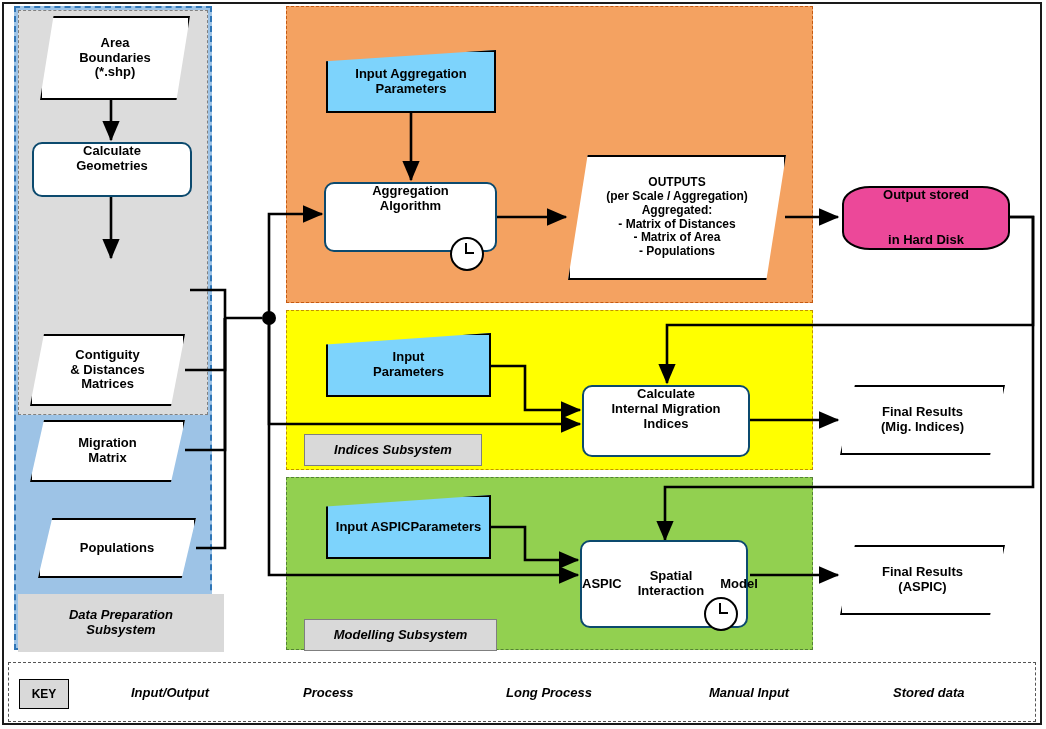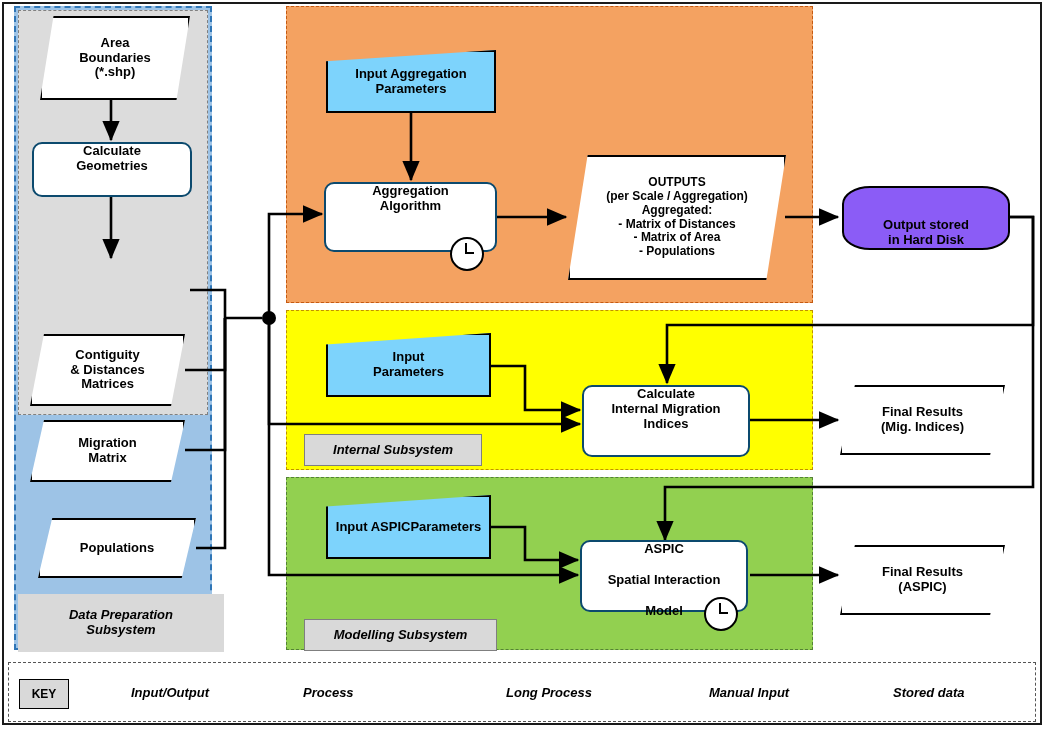--- a/index.html
+++ b/index.html
@@ -12,22 +12,22 @@
   .txt{font-size:13px;font-weight:bold;color:#000;line-height:1.15;}
   .txt.small{font-size:12px;}
 
   .proc{border-radius:10px;}
   .paral{position:absolute;background:#fff;border:2px solid #000;box-sizing:border-box;
          display:flex;align-items:center;justify-content:center;text-align:center;
          clip-path:polygon(9% 0,100% 0,91% 100%,0 100%);}
   .manual{position:absolute;background:#7dd3fc;border:2px solid #000;box-sizing:border-box;
           display:flex;align-items:center;justify-content:center;text-align:center;
           clip-path:polygon(0 18%,100% 0,100% 100%,0 100%);}
-  .stored{position:absolute;background:#8b5cf6;border:2px solid #000;box-sizing:border-box;
-          display:flex;align-items:center;justify-content:flex-end;text-align:center;
+  .stored{position:absolute;background:#ec4899;border:2px solid #000;box-sizing:border-box;
+          display:flex;align-items:center;justify-content:space-between;text-align:center;
           border-radius:28px/18px;}
 
   
   .panel{position:absolute;box-sizing:border-box;}
   .panel-label{position:absolute;background:#d9d9d9;border:1px solid #7f7f7f;font-style:italic;font-weight:bold;font-size:13px;color:#000;padding:3px 8px;text-align:center;line-height:1.15;}
 
   .clock{position:absolute;width:30px;height:30px;border:2px solid #000;border-radius:50%;background:#fff;}
   .clock::before{content:"";position:absolute;left:13px;top:4px;width:2px;height:11px;background:#000;}
   .clock::after{content:"";position:absolute;left:13px;top:13px;width:9px;height:2px;background:#000;}
 
@@ -49,21 +49,21 @@
   <div class="panel" style="left:18px;top:10px;width:190px;height:405px;background:#dcdcdc;border:1px dashed #808080;"></div>
 
   <div class="panel-label" style="left:18px;top:594px;width:190px;height:52px;background:#d9d9d9;border:none;display:flex;flex-direction:column;align-items:center;justify-content:center;">
     <span>Data Preparation</span>
     <span>Subsystem</span>
   </div>
 
   <div class="panel" style="left:286px;top:6px;width:527px;height:297px;background:#f4a261;border:1px dashed #c55a11;"></div>
 
   <div class="panel" style="left:286px;top:310px;width:527px;height:160px;background:#ffff00;border:1px dashed #bf9000;"></div>
-  <div class="panel-label" style="left:304px;top:434px;width:160px;height:24px;display:flex;align-items:center;justify-content:center;">Internal Subsystem</div>
+  <div class="panel-label" style="left:304px;top:434px;width:160px;height:24px;display:flex;align-items:center;justify-content:center;">Indices Subsystem</div>
 
   <div class="panel" style="left:286px;top:477px;width:527px;height:173px;background:#92d050;border:1px dashed #548235;"></div>
   <div class="panel-label" style="left:304px;top:619px;width:175px;height:24px;display:flex;align-items:center;justify-content:center;">Modelling Subsystem</div>
 
   <svg class="lines">
     <defs>
       <marker id="arrow" markerWidth="9" markerHeight="9" refX="7.5" refY="3.4" orient="auto">
         <path d="M0,0 L8,3.4 L0,6.8 z" fill="#000"></path>
       </marker>
     </defs>
@@ -174,21 +174,21 @@
   <div class="paral" style="left:840px;top:385px;width:165px;height:70px;flex-direction:column;">
     <div class="txt">Final Results</div>
     <div class="txt">(Mig. Indices)</div>
   </div>
 
   <div class="manual" style="left:326px;top:495px;width:165px;height:64px;">
     <div class="txt">Input ASPIC</div>
     <div class="txt">Parameters</div>
   </div>
 
-  <div class="box proc" style="left:580px;top:540px;width:168px;height:72px;flex-direction:column;gap:16px;">
+  <div class="box proc" style="left:580px;top:540px;width:168px;height:88px;flex-direction:row;gap:16px;">
     <div class="txt">ASPIC</div>
     <div class="txt">Spatial Interaction</div>
     <div class="txt">Model</div>
   </div>
   <div class="clock" style="left:704px;top:597px;"></div>
 
   <div class="paral" style="left:840px;top:545px;width:165px;height:70px;flex-direction:column;">
     <div class="txt">Final Results</div>
     <div class="txt">(ASPIC)</div>
   </div>

